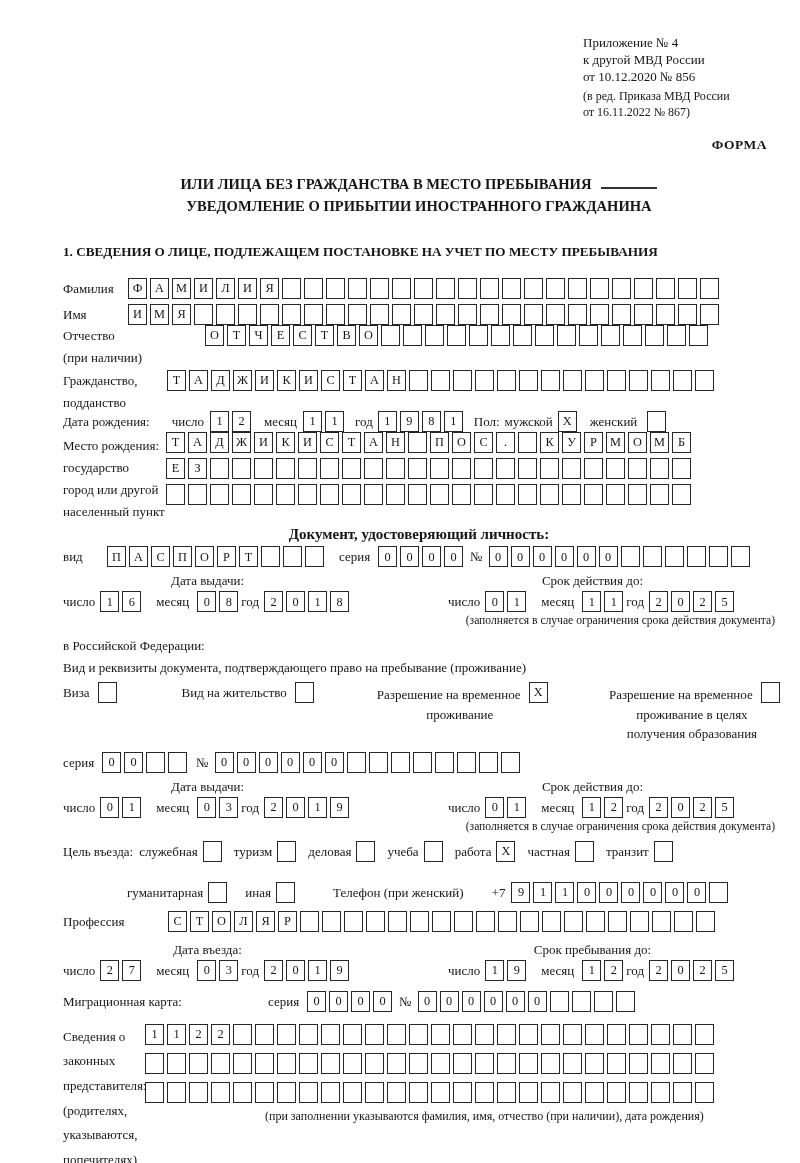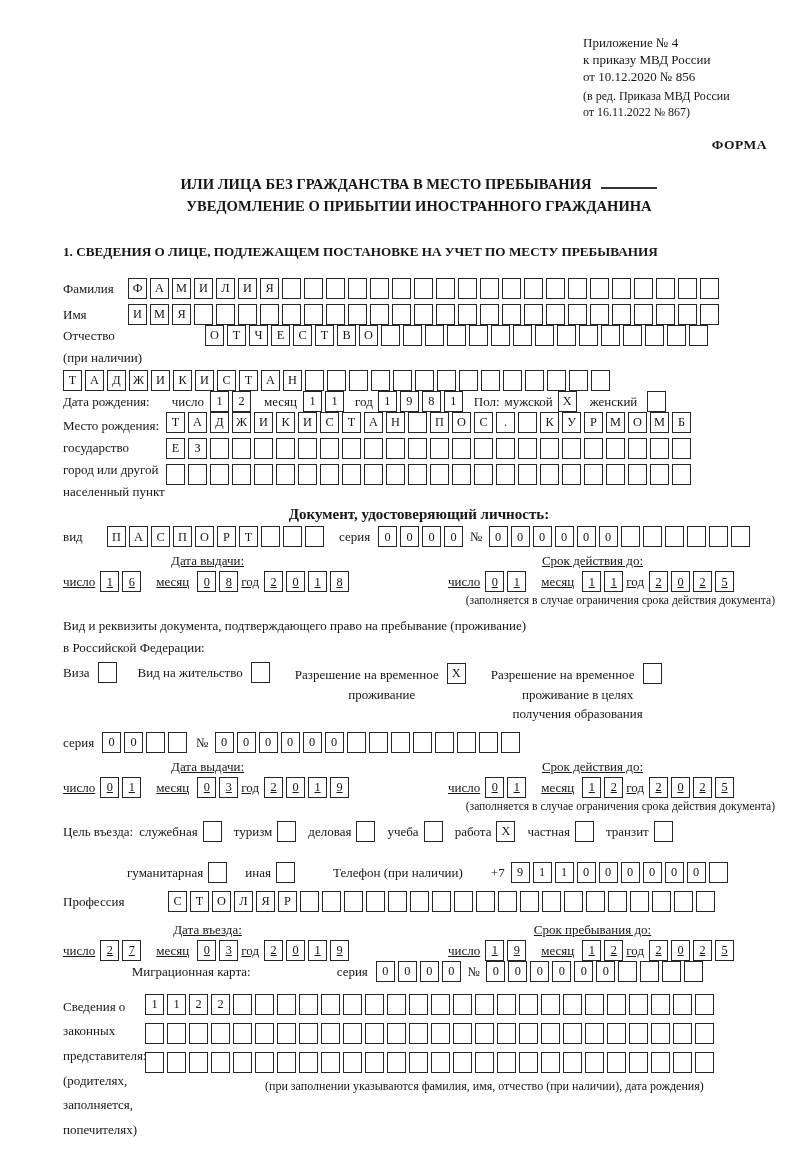--- a/index.html
+++ b/index.html
@@ -36,53 +36,53 @@
   .w-mig{width:205px;}
   .w-repr{width:82px;line-height:1.9;}
 
   .mb5{margin-bottom:5px;} .mb6{} .mb4{margin-bottom:4px;}
   .stack>.cells{margin-bottom:5px;}
 
   .dochead{margin-top:3px;text-align:center;font-weight:bold;font-size:15px;}
 
   
   .dgpair{display:flex;margin-top:6px;}
-  .dg{flex:none;text-decoration:underline;}
+  .dg{flex:none;}
   .dg-h{text-align:center;font-size:13px;margin-bottom:2px;}
   .dg-r{display:flex;align-items:flex-start;}
   .dg-r .sl{margin-right:5px;}
   .dg-r .gap{margin-left:12px;}
   .dg2{margin-left:auto;margin-right:38px;}
   .note{font-size:11.6px;text-align:right;margin:2px 0 6px 0;}
 
   .intro{margin-top:8px;line-height:1.65;}
 
   
-  .opts{display:flex;margin-top:4px;}
+  .opts{display:flex;margin-top:4px;gap:44px;}
   .opt{display:flex;align-items:flex-start;}
   .opt .cells{margin-left:8px;}
   .optmulti{text-align:center;line-height:1.5;}
-  .optline{display:flex;align-items:center;}
+  .optline{display:flex;align-items:flex-start;}
   .optline .cells{margin-left:8px;}
 
   
   .purpose{display:flex;align-items:flex-start;margin-top:8px;}
   .pitem{display:flex;align-items:flex-start;margin-right:9px;}
   .pitem .cells{margin-left:5px;}
 
   .reprnote{font-size:12px;margin:6px 0 0 120px;}
 </style>
 </head>
 <body>
 
 <div class="page">
 
   <div class="appendix">
     <div>Приложение № 4</div>
-    <div>к приказу МВД России</div>
+    <div>к другой МВД России</div>
     <div>от 10.12.2020 № 856</div>
     <div class="rev">
       <div>(в ред. Приказа МВД России</div>
       <div>от 16.11.2022 № 867)</div>
     </div>
   </div>
   <div class="forma">ФОРМА</div>
 
   <div class="title">
     <div><span>ИЛИ ЛИЦА БЕЗ ГРАЖДАНСТВА В МЕСТО ПРЕБЫВАНИЯ</span><span class="uline"></span></div>
@@ -183,20 +183,24 @@
         <span class="cell"></span>
         <span class="cell"></span>
         <span class="cell"></span>
         <span class="cell"></span>
         <span class="cell"></span>
         <span class="cell"></span>
       </div>
   </div>
 
   <div class="row mb6">
+    <div class="lbl w-cit">
+      <div>Гражданство,</div>
+      <div style="margin-top:6px;">подданство</div>
+    </div>
     <div class="cells">
         <span class="cell">Т</span>
         <span class="cell">А</span>
         <span class="cell">Д</span>
         <span class="cell">Ж</span>
         <span class="cell">И</span>
         <span class="cell">К</span>
         <span class="cell">И</span>
         <span class="cell">С</span>
         <span class="cell">Т</span>
@@ -419,22 +423,22 @@
             <span class="cell">0</span>
             <span class="cell">2</span>
             <span class="cell">5</span>
           </span>
       </div>
     </div>
   </div>
   <div class="note">(заполняется в случае ограничения срока действия документа)</div>
 
   <div class="intro">
+    <div>в Российской Федерации:</div>
     <div>Вид и реквизиты документа, подтверждающего право на пребывание (проживание)</div>
-    <div>в Российской Федерации:</div>
   </div>
 
   <div class="opts">
     <div class="opt">
       <span class="sl">Виза</span>
       <span class="cells">
           <span class="cell"></span>
         </span>
     </div>
     <div class="opt" style="margin-left:18px;">
@@ -590,21 +594,21 @@
       <span class="cells">
           <span class="cell"></span>
         </span>
     </div>
     <div class="pitem" style="margin-left:6px;">
       <span class="sl">иная</span>
       <span class="cells">
           <span class="cell"></span>
         </span>
     </div>
-    <span class="sl" style="margin-left:26px;">Телефон (при наличии)</span>
+    <span class="sl" style="margin-left:26px;">Телефон (при женский)</span>
     <span class="sl" style="margin-left:28px;margin-right:6px;">+7</span>
     <span class="cells">
         <span class="cell">9</span>
         <span class="cell">1</span>
         <span class="cell">1</span>
         <span class="cell">0</span>
         <span class="cell">0</span>
         <span class="cell">0</span>
         <span class="cell">0</span>
         <span class="cell">0</span>
@@ -684,21 +688,21 @@
         <span class="cells">
             <span class="cell">2</span>
             <span class="cell">0</span>
             <span class="cell">2</span>
             <span class="cell">5</span>
           </span>
       </div>
     </div>
   </div>
 
-  <div class="row" style="justify-content:center;">
+  <div class="row" style="margin-top:10px;">
     <div class="lbl w-mig">Миграционная карта:</div>
     <span class="sl" style="margin-right:8px;">серия</span>
     <div class="cells">
         <span class="cell">0</span>
         <span class="cell">0</span>
         <span class="cell">0</span>
         <span class="cell">0</span>
       </div>
     <span class="sl" style="margin:0 6px 0 4px;">№</span>
     <div class="cells">
@@ -714,21 +718,21 @@
         <span class="cell"></span>
       </div>
   </div>
 
   <div class="row" style="margin-top:10px;">
     <div class="lbl w-repr">
       <div>Сведения о</div>
       <div>законных</div>
       <div>представителях</div>
       <div>(родителях,</div>
-      <div>заполняется,</div>
+      <div>указываются,</div>
       <div>попечителях)</div>
     </div>
     <div class="stack" style="padding-top:2px;">
       <div class="cells" style="margin-bottom:8px;">
           <span class="cell">1</span>
           <span class="cell">1</span>
           <span class="cell">2</span>
           <span class="cell">2</span>
           <span class="cell"></span>
           <span class="cell"></span>

